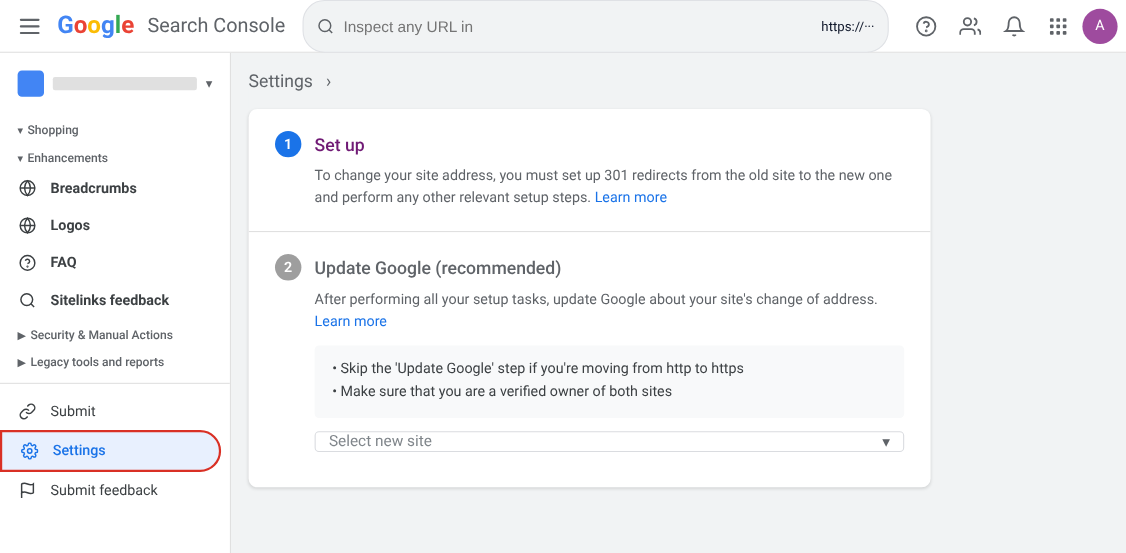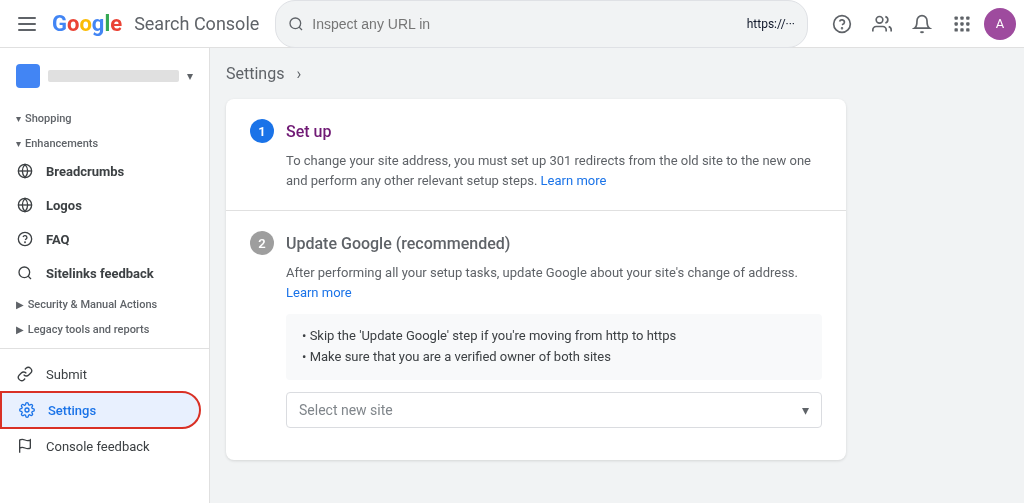--- a/index.html
+++ b/index.html
@@ -110,21 +110,21 @@
     .tips-box {
       background: #f8f9fa; border-radius: 4px; padding: 12px 16px;
       margin: 12px 0 12px 36px; font-size: 13px; color: #3c4043; line-height: 1.6;
     }
     .tips-box ul { list-style: none; padding: 0; }
     .tips-box ul li::before { content: '• '; }
     
     
     .select-row { display: flex; align-items: center; gap: 8px; margin: 12px 0 12px 36px; }
     .select-field {
-      flex: 1; height: 36px; border: 1px solid #dadce0; border-radius: 4px;
+      flex: 1; height: 19px; border: 1px solid #dadce0; border-radius: 4px;
       padding: 0 12px; font-size: 14px; color: #80868b; background: #fff;
       display: flex; align-items: center; justify-content: space-between; cursor: pointer;
     }
     .select-chevron { color: #5f6368; font-size: 14px; }
     
     
     .validate-btn {
       margin: 0 0 12px 36px; padding: 8px 16px; background: #f1f3f4; border: 1px solid #dadce0;
       border-radius: 4px; font-size: 13px; color: #80868b; cursor: pointer; font-weight: 500;
       letter-spacing: 0.5px; text-transform: uppercase;
@@ -300,21 +300,21 @@
       <span class="nav-label">Settings</span>
     </div>
 
     <div class="nav-item">
       <span class="nav-icon">
         <svg width="16" height="16" viewBox="0 0 24 24" fill="none" stroke="currentColor" stroke-width="2">
           <path d="M4 15s1-1 4-1 5 2 8 2 4-1 4-1V3s-1 1-4 1-5-2-8-2-4 1-4 1z"></path>
             <line x1="4" y1="22" x2="4" y2="15"></line>
         </svg>
       </span>
-      <span class="nav-label">Console feedback</span>
+      <span class="nav-label">Submit feedback</span>
     </div>
 
     <div class="nav-item">
       
       
     </div>
   </nav>
 
   <main class="content">
 

